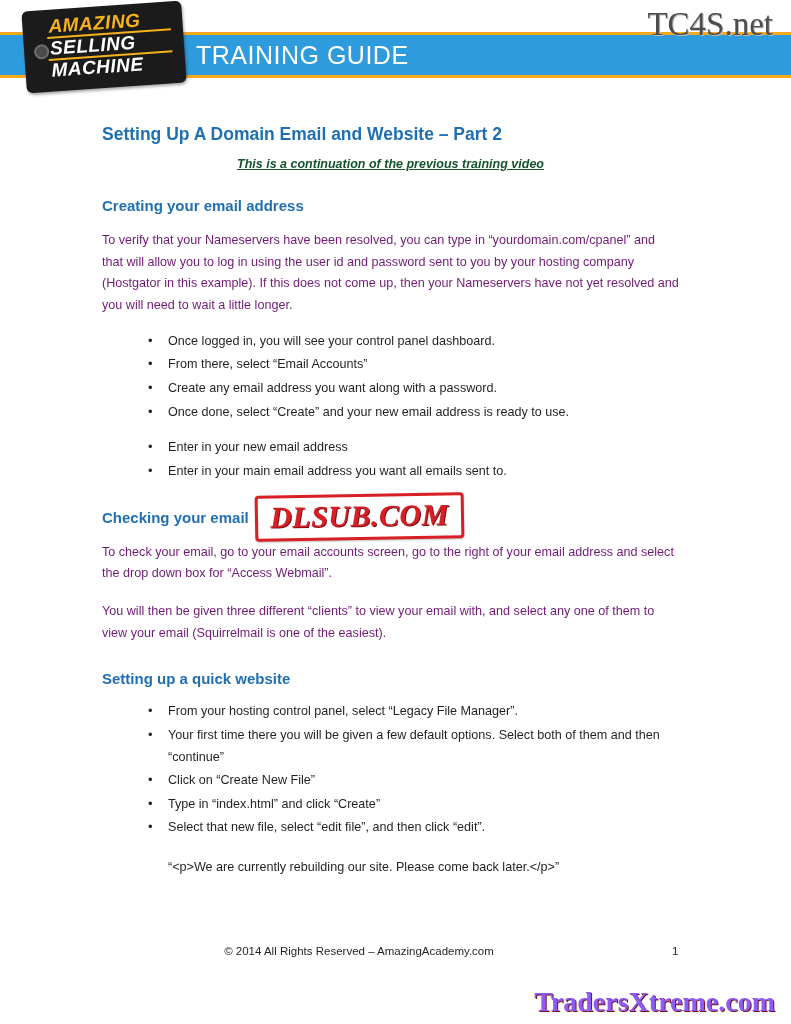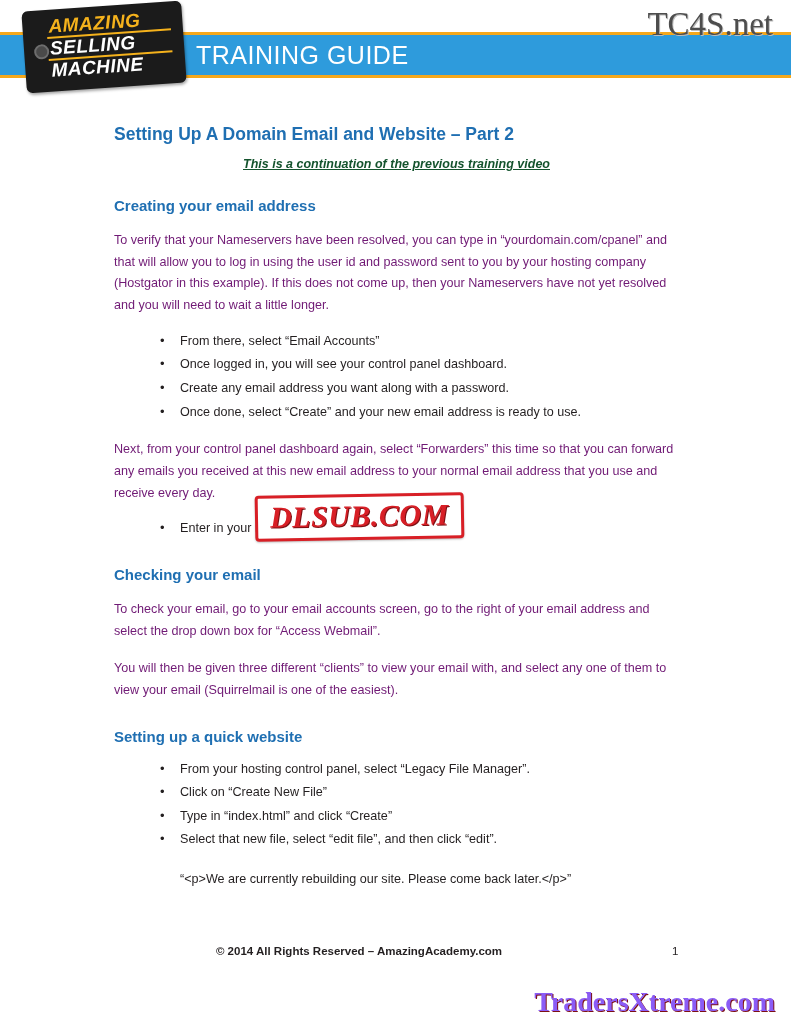--- a/index.html
+++ b/index.html
@@ -95,21 +95,22 @@
     font-size: 33px;
     font-weight: normal;
     color: #4d4d4d;
     text-shadow: 1px 1px 0 #bdbdbd;
     font-family: "Liberation Serif", serif;
   }
 
   
   .page {
     position: relative;
-    padding: 0 112px 0 114px;
+    padding: 0 112px 0 58px;
+    margin-left: 44px;
   }
   h1.doc-title {
     font-size: 17.5px;
     font-weight: bold;
     color: #1f6fb2;
     margin: 28px 0 0 0;
     font-family: "Liberation Sans", sans-serif;
   }
   .subtitle {
     text-align: center;
@@ -195,21 +196,20 @@
     top: 945px;
     width: 791px;
     font-size: 11.5px;
     color: #231f20;
   }
   .footer-center {
     position: absolute;
     left: 0;
     width: 718px;
     text-align: center;
-    font-weight: bold;
   }
   .footer-page {
     position: absolute;
     left: 672px;
     top: 0;
   }
 </style>
 </head>
 <body>
 
@@ -231,39 +231,40 @@
 
 <div class="page">
 
   <h1 class="doc-title">Setting Up A Domain Email and Website – Part 2</h1>
   <div class="subtitle">This is a continuation of the previous training video</div>
 
   <h2 class="section">Creating your email address</h2>
   <p class="body">To verify that your Nameservers have been resolved, you can type in “yourdomain.com/cpanel” and that will allow you to log in using the user id and password sent to you by your hosting company (Hostgator in this example).  If this does not come up, then your Nameservers have not yet resolved and you will need to wait a little longer.</p>
 
   <ul class="bullets">
+    <li>Once logged in, you will see your control panel dashboard.</li>
     <li>From there, select “Email Accounts”</li>
-    <li>Once logged in, you will see your control panel dashboard.</li>
     <li>Create any email address you want along with a password.</li>
     <li>Once done, select “Create” and your new email address is ready to use.</li>
   </ul>
 
-  <p class="body">Next, from your control panel dashboard again, select “Forwarders” this time so that you can forward any emails you received at this new email address to your normal email address that you use and receive every day.</p>
 
   <ul class="bullets">
     <li>Enter in your new email address</li>
+    <li>Enter in your main email address you want all emails sent to.</li>
   </ul>
 
   <h2 class="section">Checking your email</h2>
   <p class="body">To check your email, go to your email accounts screen, go to the right of your email address and select the drop down box for “Access Webmail”.</p>
   <p class="body">You will then be given three different “clients” to view your email with, and select any one of them to view your email (Squirrelmail is one of the easiest).</p>
 
   <h2 class="section">Setting up a quick website</h2>
   <ul class="bullets">
     <li>From your hosting control panel, select “Legacy File Manager”.</li>
+    <li>Your first time there you will be given a few default options. Select both of them and then “continue”</li>
     <li>Click on “Create New File”</li>
     <li>Type in “index.html” and click “Create”</li>
     <li>Select that new file, select “edit file”, and then click “edit”.</li>
   </ul>
 
   <div class="code-line">“&lt;p&gt;We are currently rebuilding our site.  Please come back later.&lt;/p&gt;”</div>
 </div>
 
 <div class="watermark-mid">DLSUB.COM</div>
 <div class="watermark-bottom">TradersXtreme.com</div>

